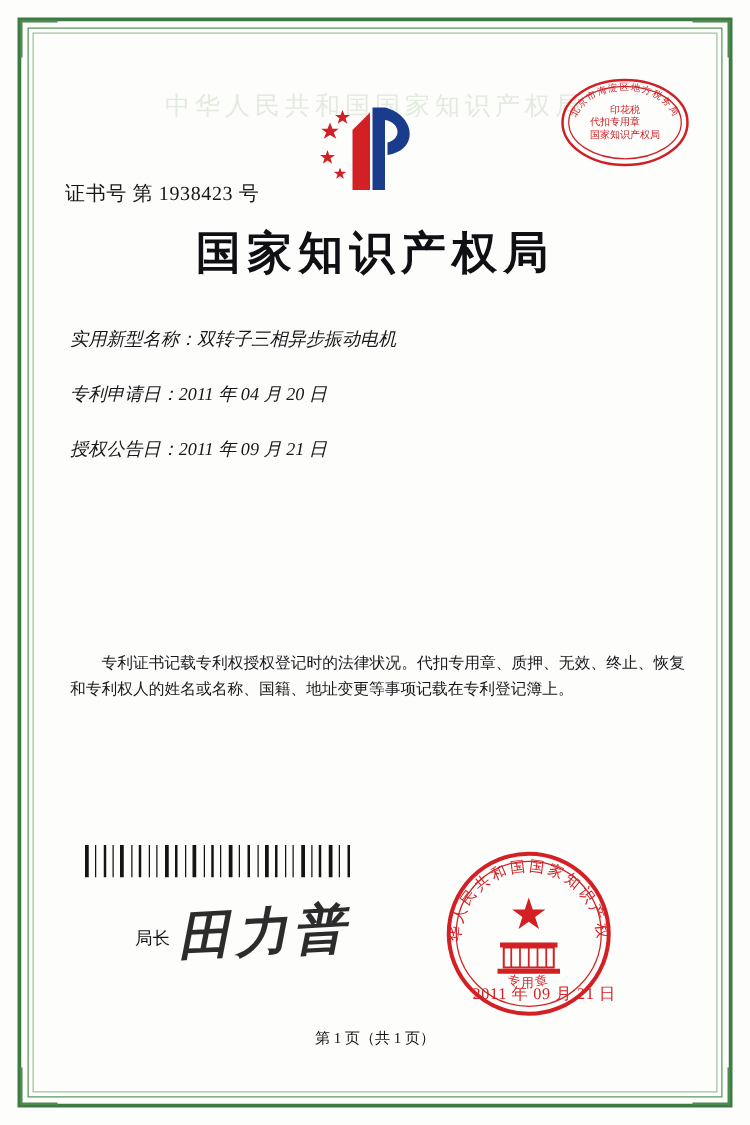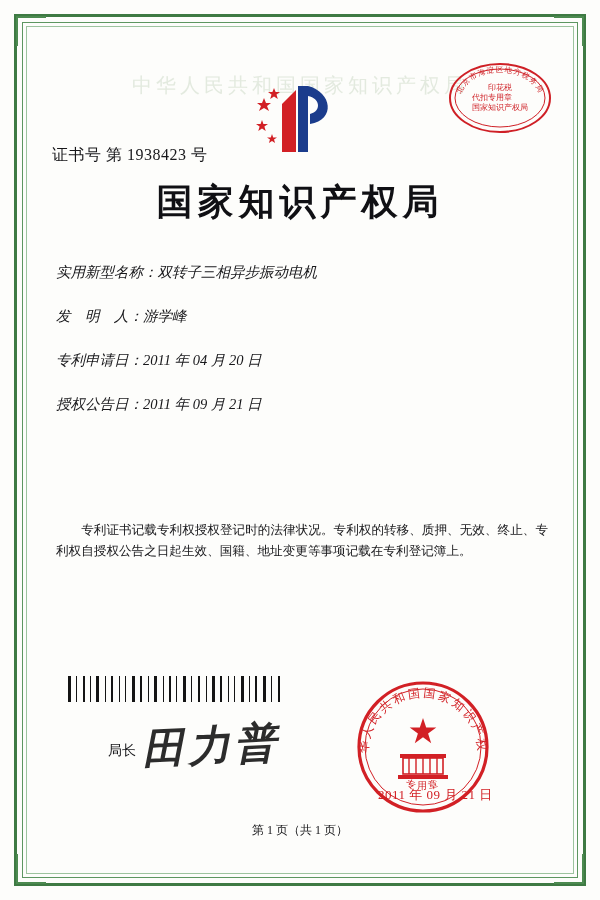--- a/index.html
+++ b/index.html
@@ -272,32 +272,29 @@
     </div>
   </div>
 
   <div class="title">国家知识产权局</div>
 
   <div class="fields">
     <div class="field">
       <span class="label">实用新型名称：</span><span class="value">双转子三相异步振动电机</span>
     </div>
     <div class="field">
-      <span class="label">发　明　人：</span><span class="value">游学峰</span>
-    </div>
-    <div class="field">
       <span class="label">专利申请日：</span><span class="value">2011 年 04 月 20 日</span>
     </div>
     <div class="field">
       <span class="label">授权公告日：</span><span class="value">2011 年 09 月 21 日</span>
     </div>
   </div>
 
   <div class="body-text">
-    <p>专利证书记载专利权授权登记时的法律状况。专利权的转移、质押、无效、终止、专利权自授权公告之日起生效、国籍、地址变更等事项记载在专利登记簿上。</p>
+    <p>专利证书记载专利权授权登记时的法律状况。代扣专用章、质押、无效、终止、恢复和专利权人的姓名或名称、国籍、地址变更等事项记载在专利登记簿上。</p>
   </div>
 
   <div class="barcode">
     <i style="width:3px"></i><i style="width:1px;background:transparent"></i>
     <i style="width:1px"></i><i style="width:2px;background:transparent"></i>
     <i style="width:2px"></i><i style="width:1px;background:transparent"></i>
     <i style="width:1px"></i><i style="width:1px;background:transparent"></i>
     <i style="width:3px"></i><i style="width:2px;background:transparent"></i>
     <i style="width:1px"></i><i style="width:1px;background:transparent"></i>
     <i style="width:2px"></i><i style="width:2px;background:transparent"></i>

